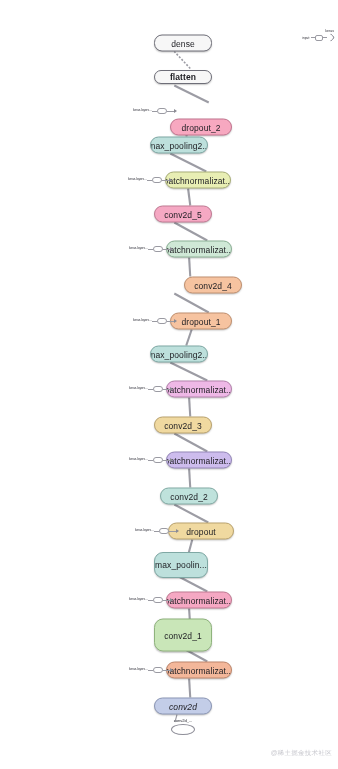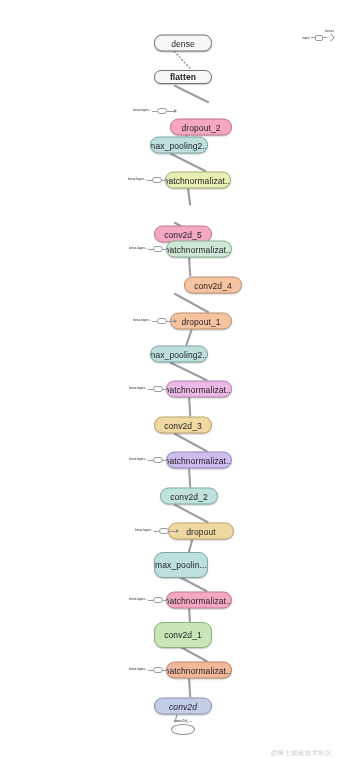--- a/index.html
+++ b/index.html
@@ -134,33 +134,33 @@
       <line x1="190.25" y1="68.5" x2="174.3" y2="51.5" stroke="#9c9ca4" stroke-width="1.6" stroke-dasharray="2,1.6"></line>
       <line x1="175" y1="722" x2="177" y2="714.5" stroke="#9c9ca4" stroke-width="1.1"></line>
     </svg>
 
   <div id="node-layer">
       <div class="node plain" style="left: 183px; top: 43px; width: 58px; height: 17px;">dense</div>
       <div class="node plain" style="left: 183px; top: 77px; width: 58px; height: 14px; font-weight: bold;">flatten</div>
       <div class="node" style="left: 201px; top: 111px; width: 62px; height: 17px; background: rgb(247, 168, 192); border-color: rgb(194, 117, 143); margin-top: 16px;">dropout_2</div>
       <div class="node" style="left: 179px; top: 145px; width: 58px; height: 17px; background: rgb(189, 224, 220); border-color: rgb(127, 168, 164);">max_pooling2...</div>
       <div class="node" style="left: 198px; top: 180px; width: 66px; height: 17px; background: rgb(232, 238, 180); border-color: rgb(168, 174, 120);">batchnormalizat...</div>
-      <div class="node" style="left: 183px; top: 214px; width: 58px; height: 17px; background: rgb(245, 168, 195); border-color: rgb(192, 122, 147); margin-top: 20px;">conv2d_5</div>
+      <div class="node" style="left: 183px; top: 214px; width: 58px; height: 17px; background: rgb(245, 168, 195); border-color: rgb(192, 122, 147);">conv2d_5</div>
       <div class="node" style="left: 199px; top: 249px; width: 66px; height: 17px; background: rgb(207, 232, 214); border-color: rgb(139, 176, 149);">batchnormalizat...</div>
       <div class="node" style="left: 183px; top: 285px; width: 58px; height: 17px; background: rgb(246, 195, 160); border-color: rgb(192, 144, 112); margin-left: 30px;">conv2d_4</div>
       <div class="node" style="left: 201px; top: 321px; width: 62px; height: 17px; background: rgb(246, 195, 160); border-color: rgb(192, 144, 112);">dropout_1</div>
       <div class="node" style="left: 179px; top: 354px; width: 58px; height: 17px; background: rgb(189, 224, 220); border-color: rgb(127, 168, 164);">max_pooling2...</div>
       <div class="node" style="left: 199px; top: 389px; width: 66px; height: 17px; background: rgb(238, 184, 230); border-color: rgb(179, 131, 172);">batchnormalizat...</div>
       <div class="node" style="left: 183px; top: 425px; width: 58px; height: 17px; background: rgb(240, 217, 160); border-color: rgb(186, 163, 111);">conv2d_3</div>
       <div class="node" style="left: 199px; top: 460px; width: 66px; height: 17px; background: rgb(205, 188, 237); border-color: rgb(148, 135, 184);">batchnormalizat...</div>
       <div class="node" style="left: 189px; top: 496px; width: 58px; height: 17px; background: rgb(191, 226, 220); border-color: rgb(131, 171, 165);">conv2d_2</div>
       <div class="node" style="left: 201px; top: 531px; width: 66px; height: 17px; background: rgb(240, 217, 160); border-color: rgb(186, 163, 111);">dropout</div>
       <div class="node" style="left: 181px; top: 565px; width: 54px; height: 26px; background: rgb(189, 224, 220); border-color: rgb(127, 168, 164);">max_poolin...</div>
       <div class="node" style="left: 199px; top: 600px; width: 66px; height: 17px; background: rgb(245, 168, 195); border-color: rgb(192, 122, 147);">batchnormalizat...</div>
-      <div class="node" style="left: 183px; top: 635px; width: 58px; height: 26px; background: rgb(201, 230, 184); border-color: rgb(143, 179, 125);">conv2d_1</div>
+      <div class="node" style="left: 183px; top: 635px; width: 58px; height: 33px; background: rgb(201, 230, 184); border-color: rgb(143, 179, 125);">conv2d_1</div>
       <div class="node" style="left: 199px; top: 670px; width: 66px; height: 17px; background: rgb(243, 183, 154); border-color: rgb(189, 134, 108);">batchnormalizat...</div>
       <div class="node" style="left: 183px; top: 706px; width: 58px; height: 17px; background: rgb(195, 205, 232); border-color: rgb(139, 150, 181); font-style: italic;">conv2d</div>
     </div>
 
   <div id="side-input-layer">
       <div class="side-input" style="left: 133px; top: 111px;">
         <span class="microtext">keras.layers...</span>
         <span class="stub-line" style="width:5px"></span>
         <span class="stub-pill"></span>
         <span class="stub-line2"></span>

